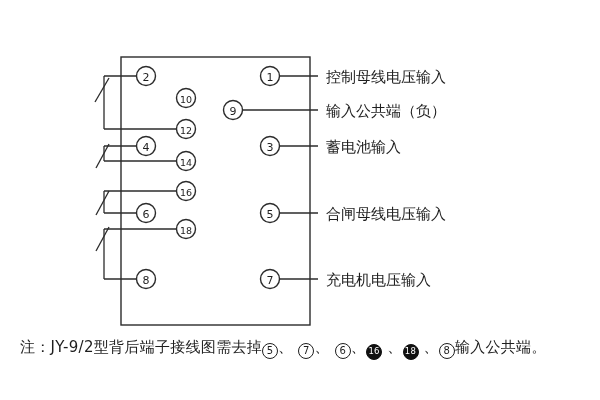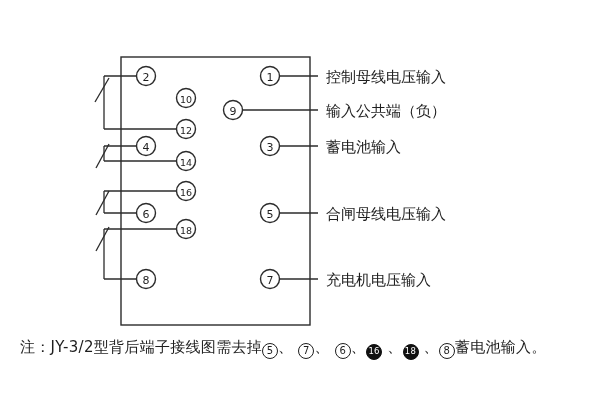--- a/index.html
+++ b/index.html
@@ -119,15 +119,15 @@
     </g>
 
     <text class="lbl" x="326" y="77" dominant-baseline="central">控制母线电压输入</text>
     <text class="lbl" x="326" y="111" dominant-baseline="central">输入公共端（负）</text>
     <text class="lbl" x="326" y="147" dominant-baseline="central">蓄电池输入</text>
     <text class="lbl" x="326" y="214" dominant-baseline="central">合闸母线电压输入</text>
     <text class="lbl" x="326" y="280" dominant-baseline="central">充电机电压输入</text>
   </svg>
 
   <div class="note">
-    <span>注：JY-3/2型背后端子接线图需去掉</span><span class="circ">5</span><span>、 </span><span class="circ">7</span><span>、 </span><span class="circ">6</span><span>、</span><span class="circ filled">16</span><span> 、</span><span class="circ filled">18</span><span> 、</span><span class="circ">8</span><span>蓄电池输入。</span>
+    <span>注：JY-9/2型背后端子接线图需去掉</span><span class="circ">5</span><span>、 </span><span class="circ">7</span><span>、 </span><span class="circ">6</span><span>、</span><span class="circ filled">16</span><span> 、</span><span class="circ filled">18</span><span> 、</span><span class="circ">8</span><span>输入公共端。</span>
   </div>
 </div>
 
 </body></html>

